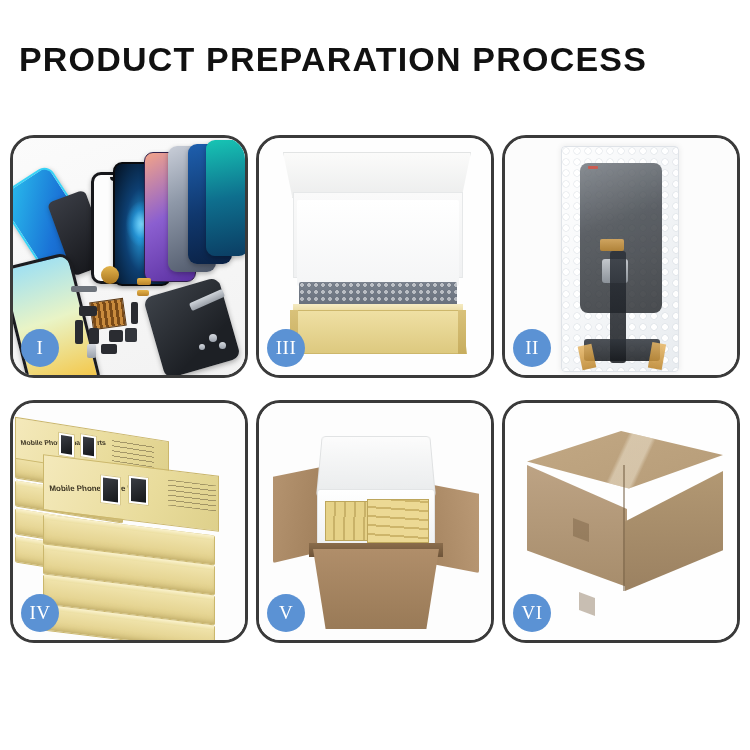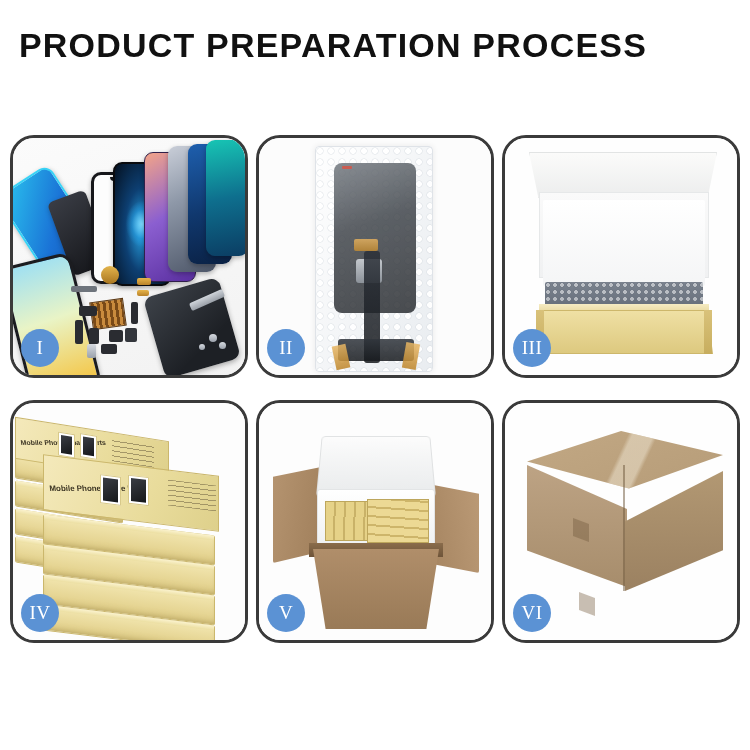--- a/index.html
+++ b/index.html
@@ -5,21 +5,21 @@
   * { box-sizing: border-box; margin: 0; padding: 0; }
   html, body {
     width: 750px; height: 750px;
     background: #ffffff;
     font-family: "Liberation Sans", sans-serif;
     overflow: hidden;
   }
   .page { position: relative; width: 750px; height: 750px; background:#fff; }
 
   
-  .header { width: 666px; padding-top: 28px; text-align: center; }
+  .header { width: 666px; padding-top: 42px; text-align: center; }
   .title {
     font-size: 34px; font-weight: 700; letter-spacing: 1.2px;
     color: #111111; line-height: 1.05;
     font-family: "Liberation Sans", sans-serif;
   }
   .subtitle {
     margin-top: 12px; font-size: 15.2px; color: #1a1a1a; letter-spacing: .1px;
     font-family: "Liberation Sans", sans-serif;
   }
 
@@ -363,47 +363,47 @@
         <div class="bit silver" style="left:74px;top:206px;width:9px;height:14px;"></div>
         <div class="bit" style="left:88px;top:206px;width:16px;height:10px;"></div>
         <div class="bit silver" style="left:196px;top:196px;width:8px;height:8px;border-radius:50%;"></div>
         <div class="bit silver" style="left:206px;top:204px;width:7px;height:7px;border-radius:50%;"></div>
         <div class="bit silver" style="left:186px;top:206px;width:6px;height:6px;border-radius:50%;"></div>
         <div class="bit" style="left:176px;top:158px;width:36px;height:8px;background:linear-gradient(#cfd4da,#9aa0a8);transform:rotate(-24deg);"></div>
       </div>
       <div class="badge">I</div>
     </div>
 
+    <div class="panel p3">
+      <div class="stage">
+        <div class="box3-lid"></div>
+        <div class="box3-back"></div>
+        <div class="foam-pad"></div>
+        <div class="bubble-inner"></div>
+        <div class="box3-lip"></div>
+        <div class="box3-front"></div>
+        <div class="box3-edge-l"></div>
+        <div class="box3-edge-r"></div>
+      </div>
+      <div class="badge">III</div>
+    </div>
+
     <div class="panel p2">
       <div class="stage">
         <div class="bubblebag">
           <div class="lcd-panel"></div>
           <div class="flex-tape"></div>
           <div class="flex-pad"></div>
           <div class="flex-cable"></div>
           <div class="flex-bar"></div>
           <div class="tape-l"></div>
           <div class="tape-r"></div>
         </div>
       </div>
       <div class="badge">II</div>
-    </div>
-
-    <div class="panel p3">
-      <div class="stage">
-        <div class="box3-lid"></div>
-        <div class="box3-back"></div>
-        <div class="foam-pad"></div>
-        <div class="bubble-inner"></div>
-        <div class="box3-lip"></div>
-        <div class="box3-front"></div>
-        <div class="box3-edge-l"></div>
-        <div class="box3-edge-r"></div>
-      </div>
-      <div class="badge">III</div>
     </div>
 
     <div class="panel p4">
       <div class="stage">
         <div class="stack">
 
           <div class="slab" style="left:2px;top:58px;width:108px;height:26px;transform:skewY(9deg);"></div>
           <div class="slab" style="left:2px;top:86px;width:108px;height:26px;transform:skewY(9deg);"></div>
           <div class="slab" style="left:2px;top:114px;width:108px;height:26px;transform:skewY(9deg);"></div>
           <div class="slab" style="left:2px;top:142px;width:108px;height:26px;transform:skewY(9deg);"></div>

